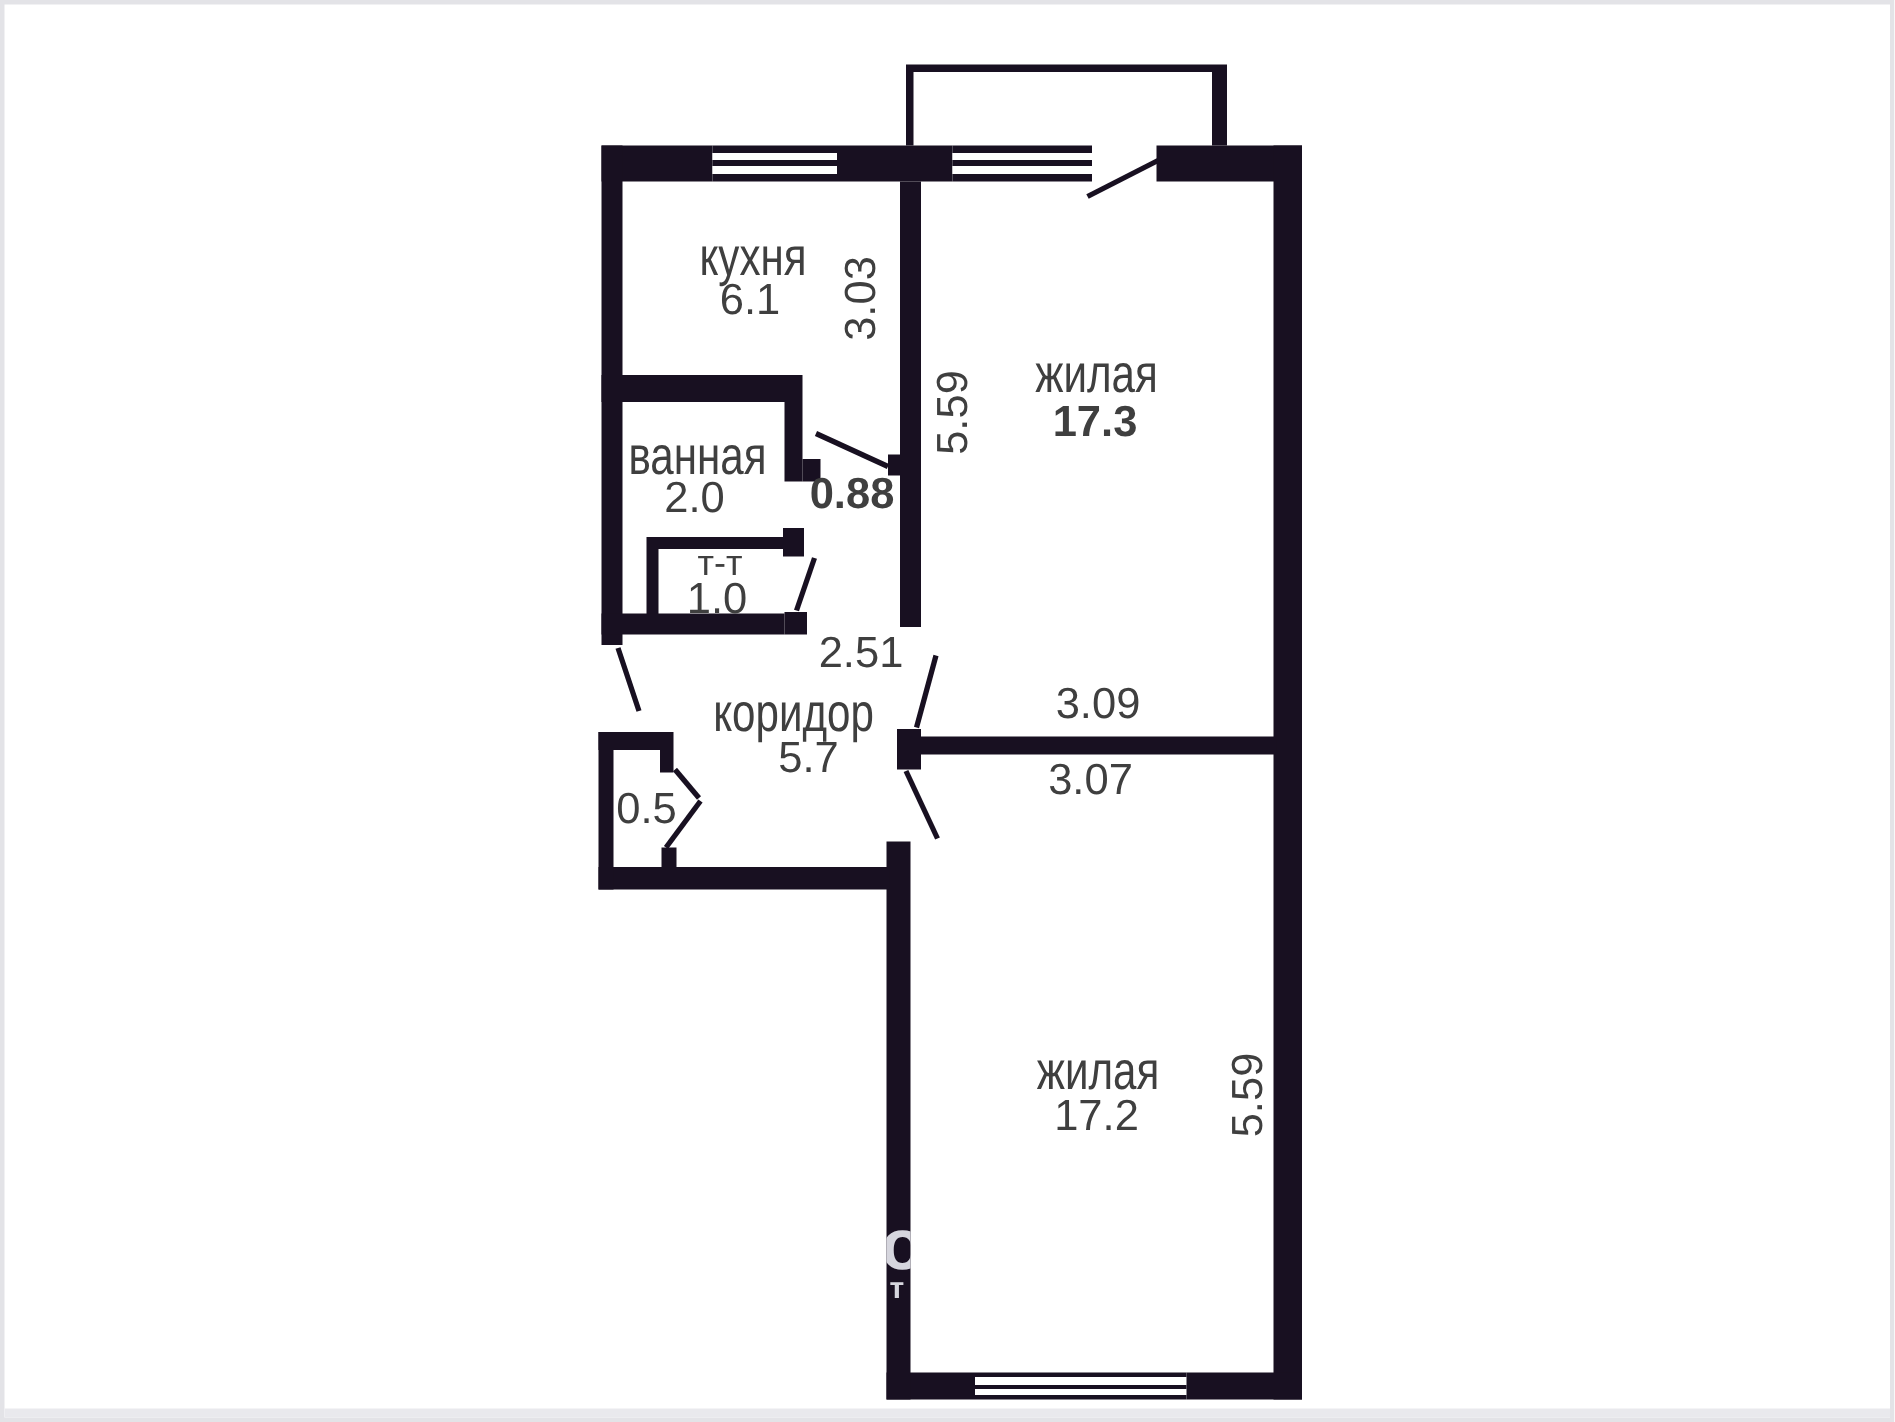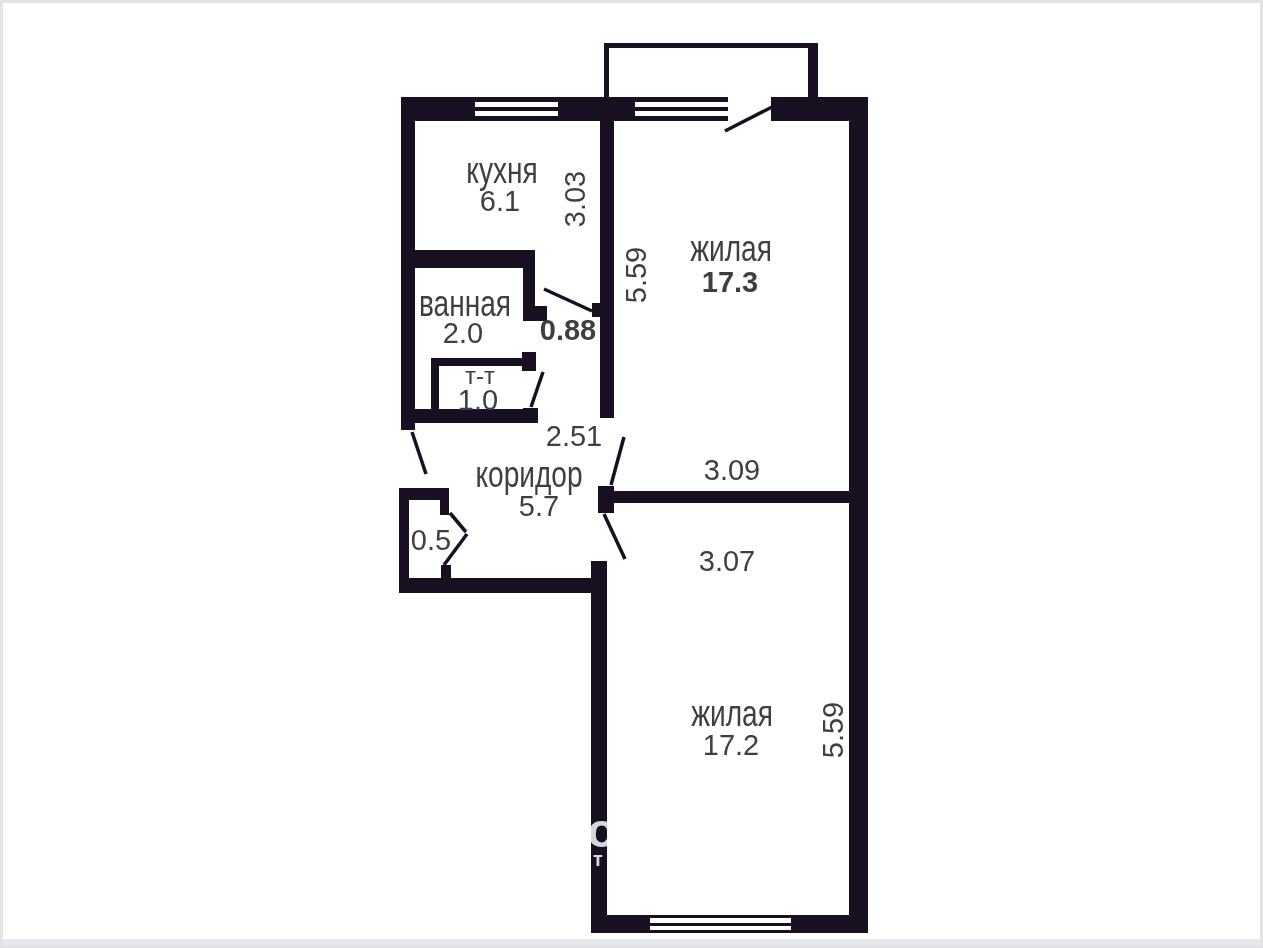--- a/index.html
+++ b/index.html
@@ -94,21 +94,21 @@
   <div class="lbl num" style="left:428px;top:537px;">0.5</div>
 
   <div class="lbl name" style="left:729px;top:711px;">жилая</div>
   <div class="lbl num" style="left:728px;top:742px;">17.2</div>
 
   <div class="lbl numv" style="left:572px;top:196px;">3.03</div>
   <div class="lbl numv" style="left:633px;top:272px;">5.59</div>
   <div class="lbl num" style="left:565px;top:327px;font-weight:bold;">0.88</div>
   <div class="lbl num" style="left:529px;top:433px;margin-left:42px;">2.51</div>
   <div class="lbl num" style="left:729px;top:467px;">3.09</div>
-  <div class="lbl num" style="left:724px;top:518px;margin-top:40px;">3.07</div>
+  <div class="lbl num" style="left:724px;top:518px;">3.07</div>
   <div class="lbl numv" style="left:830px;top:727px;">5.59</div>
 
   <div class="wm-clip">
     <span class="wm-big">о</span>
     <span class="wm-small">нт</span>
   </div>
 
   <div class="bottom-band"></div>
 </div>
 

